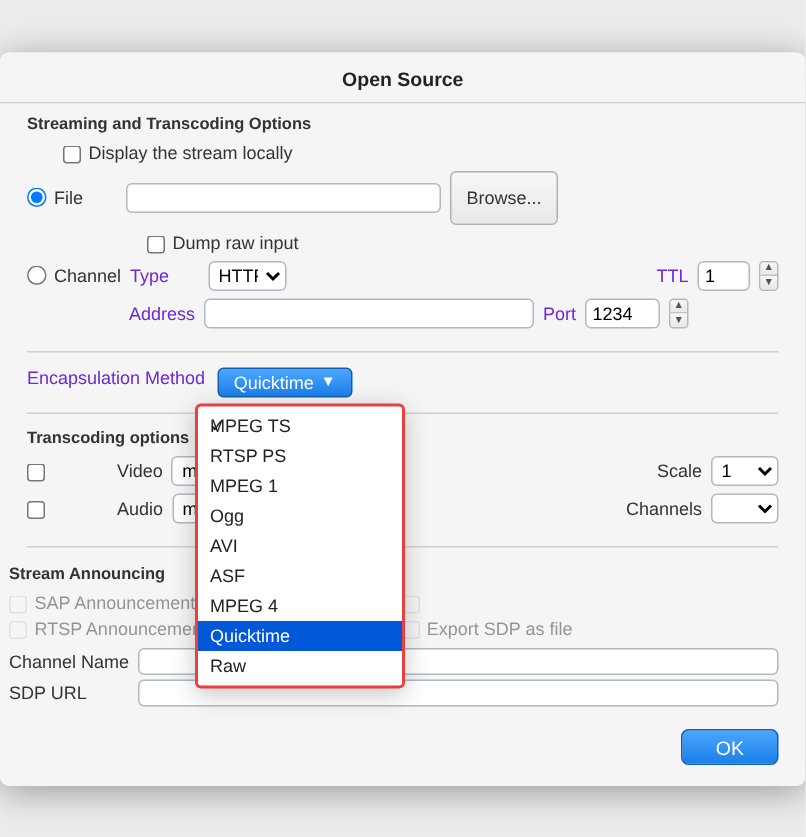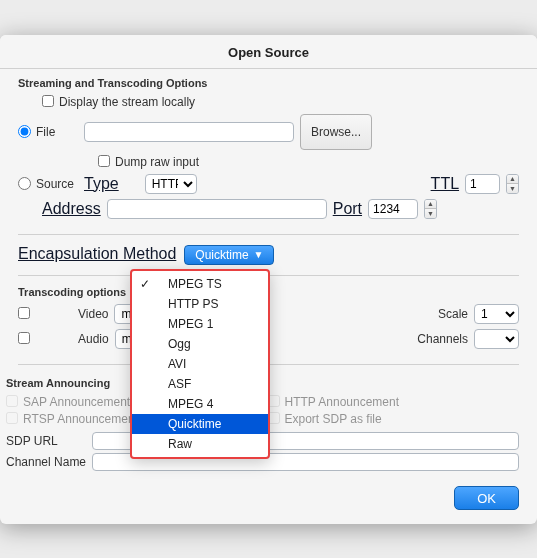--- a/index.html
+++ b/index.html
@@ -41,21 +41,21 @@
       margin-bottom: 6px;
     }
     .row {
       display: flex;
       align-items: center;
       margin-bottom: 5px;
       gap: 6px;
     }
     .checkbox-label {
       display: flex;
-      align-items: flex-start;
+      align-items: flex-end;
       gap: 5px;
       font-size: 12px;
       color: #333;
     }
     input[type="checkbox"] {
       width: 12px;
       height: 12px;
       accent-color: #007aff;
     }
     .radio-label {
@@ -96,23 +96,22 @@
       border: 1px solid #b0b8c1;
       border-radius: 4px;
       background: #fff;
       height: 20px;
       font-size: 12px;
       padding: 0 2px;
       outline: none;
       cursor: pointer;
     }
     .label-text {
-      font-size: 16px;
-      color: #0f172a;
-      text-decoration: underline;
+      font-size: 12px;
+      color: #6d28d9;
     }
     .section-divider {
       border: none;
       border-top: 1px solid #d0d0d0;
       margin: 6px 18px;
     }
     .encap-row {
       display: flex;
       align-items: flex-start;
       gap: 8px;
@@ -140,21 +139,21 @@
       left: 130px;
       background: #fff;
       border: 2px solid #e84040;
       border-radius: 4px;
       box-shadow: 0 4px 16px rgba(0,0,0,0.22);
       z-index: 100;
       min-width: 140px;
       padding: 3px 0;
     }
     .dropdown-item {
-      padding: 3px 20px 3px 36px;
+      padding: 3px 20px 3px 8px;
       font-size: 12px;
       color: #222;
       cursor: pointer;
       position: relative;
       white-space: nowrap;
     }
     .dropdown-item.checked::before {
       content: "✓";
       position: absolute;
       left: 8px;
@@ -276,40 +275,40 @@
     <div class="row" style="padding-left: 80px;">
       <label class="checkbox-label">
         <input type="checkbox" style="">
         <span>Dump raw input</span>
       </label>
     </div>
 
     <div class="row">
       <label class="radio-label">
         <input type="radio" name="output-type" style="">
-        <span>Source</span>
+        <span>Channel</span>
       </label>
       <span class="label-text">Type</span>
       <select class="select-box" style="width:52px;margin-left:20px;">
         <option>HTTP</option>
         <option>UDP</option>
         <option>RTP</option>
       </select>
       <div style="flex:1"></div>
       <span class="label-text">TTL</span>
       <input type="text" class="text-input ttl-input" value="1" style="">
       <div class="stepper">
         <button class="stepper-up">▲</button>
         <button class="stepper-down">▼</button>
       </div>
     </div>
 
     <div class="row">
       <div style="width:18px"></div>
-      <span class="label-text" style="">Address</span>
+      <span class="label-text" style="margin-left:44px;">Address</span>
       <input type="text" class="text-input addr-input" style="">
       <span class="label-text">Port</span>
       <input type="text" class="text-input port-input" value="1234" style="">
       <div class="stepper">
         <button class="stepper-up">▲</button>
         <button class="stepper-down">▼</button>
       </div>
     </div>
   </div>
 
@@ -317,21 +316,21 @@
 
   <div class="encap-row">
     <span class="label-text">Encapsulation Method</span>
     <button class="encap-select-btn">
       <span>Quicktime</span>
       <span style="font-size:10px;">▼</span>
     </button>
 
     <div class="dropdown-menu">
       <div class="dropdown-item checked">MPEG TS</div>
-      <div class="dropdown-item">HTTP PS</div>
+      <div class="dropdown-item">RTSP PS</div>
       <div class="dropdown-item">MPEG 1</div>
       <div class="dropdown-item">Ogg</div>
       <div class="dropdown-item">AVI</div>
       <div class="dropdown-item">ASF</div>
       <div class="dropdown-item">MPEG 4</div>
       <div class="dropdown-item selected">Quicktime</div>
       <div class="dropdown-item">Raw</div>
     </div>
   </div>
 
@@ -380,38 +379,37 @@
   <div class="announce-section">
     <div class="section-title">Stream Announcing</div>
 
     <div class="announce-grid">
       <label class="checkbox-label disabled-text">
         <input type="checkbox" disabled="" style="">
         <span>SAP Announcement</span>
       </label>
       <label class="checkbox-label disabled-text">
         <input type="checkbox" disabled="" style="">
-        <span>HTTP Announcement</span>
       </label>
       <label class="checkbox-label disabled-text">
         <input type="checkbox" disabled="" style="">
         <span>RTSP Announcement</span>
       </label>
       <label class="checkbox-label disabled-text">
         <input type="checkbox" disabled="" style="">
         <span>Export SDP as file</span>
       </label>
     </div>
 
     <div class="announce-field-row">
+      <span class="field-label">Channel Name</span>
+      <input type="text" class="long-input" style="">
+    </div>
+    <div class="announce-field-row">
       <span class="field-label">SDP URL</span>
-      <input type="text" class="long-input" style="">
-    </div>
-    <div class="announce-field-row">
-      <span class="field-label">Channel Name</span>
       <input type="text" class="long-input" style="">
     </div>
   </div>
 
   <div class="bottom-row">
     <button class="ok-btn">OK</button>
   </div>
 </div>
 
 </body></html>

